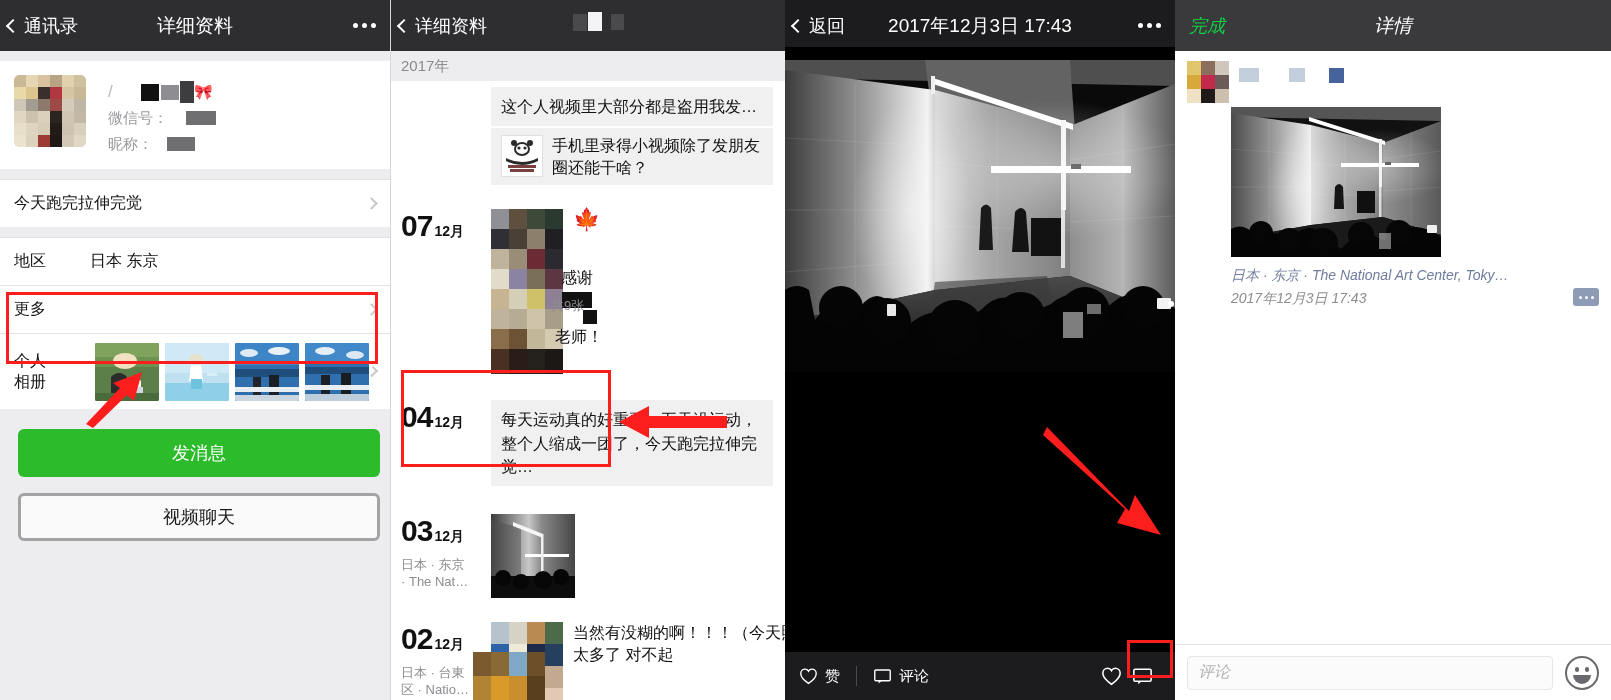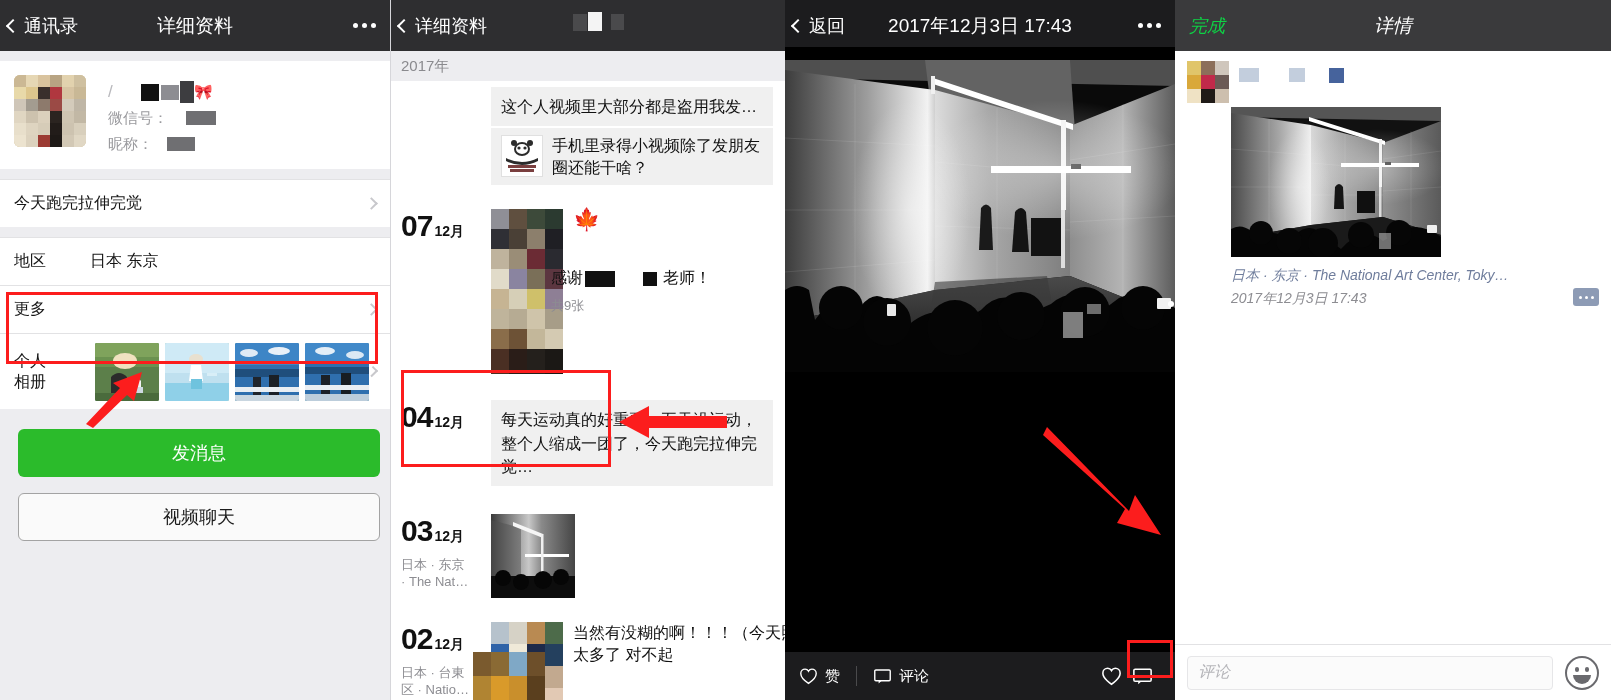--- a/index.html
+++ b/index.html
@@ -50,21 +50,21 @@
                transform:rotate(45deg); margin-left:auto; }
 
   .album-cell{ height:76px; align-items:center; }
   .album-thumbs{ display:flex; gap:6px; margin-left:38px; }
   .album-thumbs .th{ width:64px; height:58px; border-radius:2px; overflow:hidden; background:#6a8; }
   .redbox{ position:absolute; border:3px solid #fc1d1d; pointer-events:none; }
 
   .btn-area{ background:#ededf0; padding:20px 10px 0 18px;text-align:center; }
   .btn-green{ height:48px; border-radius:6px; background:#2bbb2b; color:#fff;
               display:flex; align-items:center; justify-content:center; font-size:18px; }
-  .btn-white{ height:48px; border-radius:6px; background:#fafafa; border:1px solid #a3a3a3;
+  .btn-white{ height:48px; border-radius:6px; background:#fafafa; border:3px solid #a3a3a3;
               color:#1c1c1c; display:flex; align-items:center; justify-content:center;
               font-size:18px; margin-top:16px; }
 
   
   .p2{ width:395px; height:700px; background:#fff; position:relative; overflow:hidden; flex:0 0 395px;
        border-left:1px solid #d6d6da; }
   .year-bar{ height:30px; background:#ededf0; display:flex; align-items:center; padding-left:10px;
              color:#8a8a8e; font-size:15px; }
   .m-row{ display:flex; padding:10px 12px 10px 10px; position:relative; }
   .m-date{ width:90px; flex:0 0 90px; padding-top:2px; }
@@ -372,21 +372,21 @@
                 <rect x="0" y="140" width="18" height="25" fill="#4a2f23"></rect>
                   <rect x="18" y="140" width="18" height="25" fill="#2a1d18"></rect>
                 <rect x="36" y="140" width="18" height="25" fill="#24201c"></rect>
                   <rect x="54" y="140" width="18" height="25" fill="#1b1815"></rect>
               </g>
             </svg>
           </span>
           <span style="font-size:22px;line-height:1;">🍁</span>
         </div>
       </div>
-      <div style="position:absolute;left:160px;top:72px;display:flex;align-items:center;gap:2px;">
+      <div style="position:absolute;left:160px;top:72px;display:flex;align-items:center;gap:2px;flex-direction:column;">
         <span class="m-caption">感谢</span>
         <span class="censor dark" style="width:30px;height:16px;"></span>
         <span class="censor dark" style="width:14px;height:14px;margin-left:26px;"></span>
         <span class="m-caption" style="margin-left:4px;">老师！</span>
       </div>
       <div class="m-count" style="position:absolute;left:160px;top:98px;">共9张</div>
     </div>
 
     <div class="m-row" style="padding-top:16px;">
       <div class="m-date">

